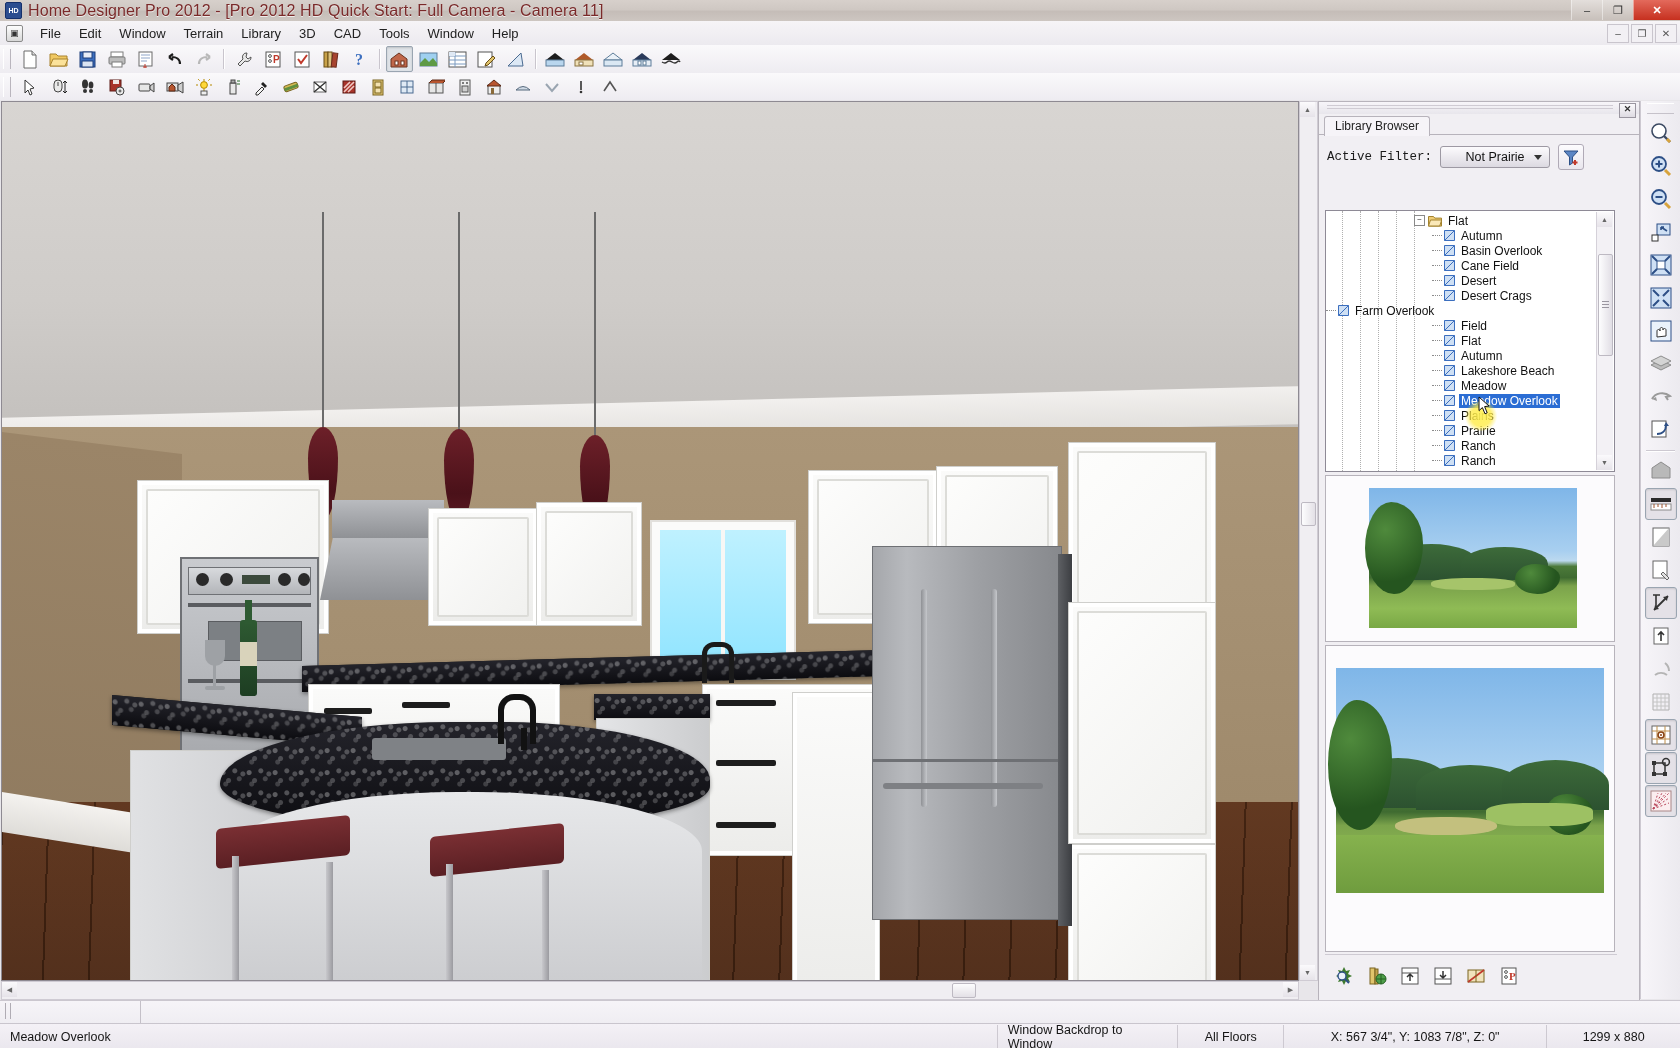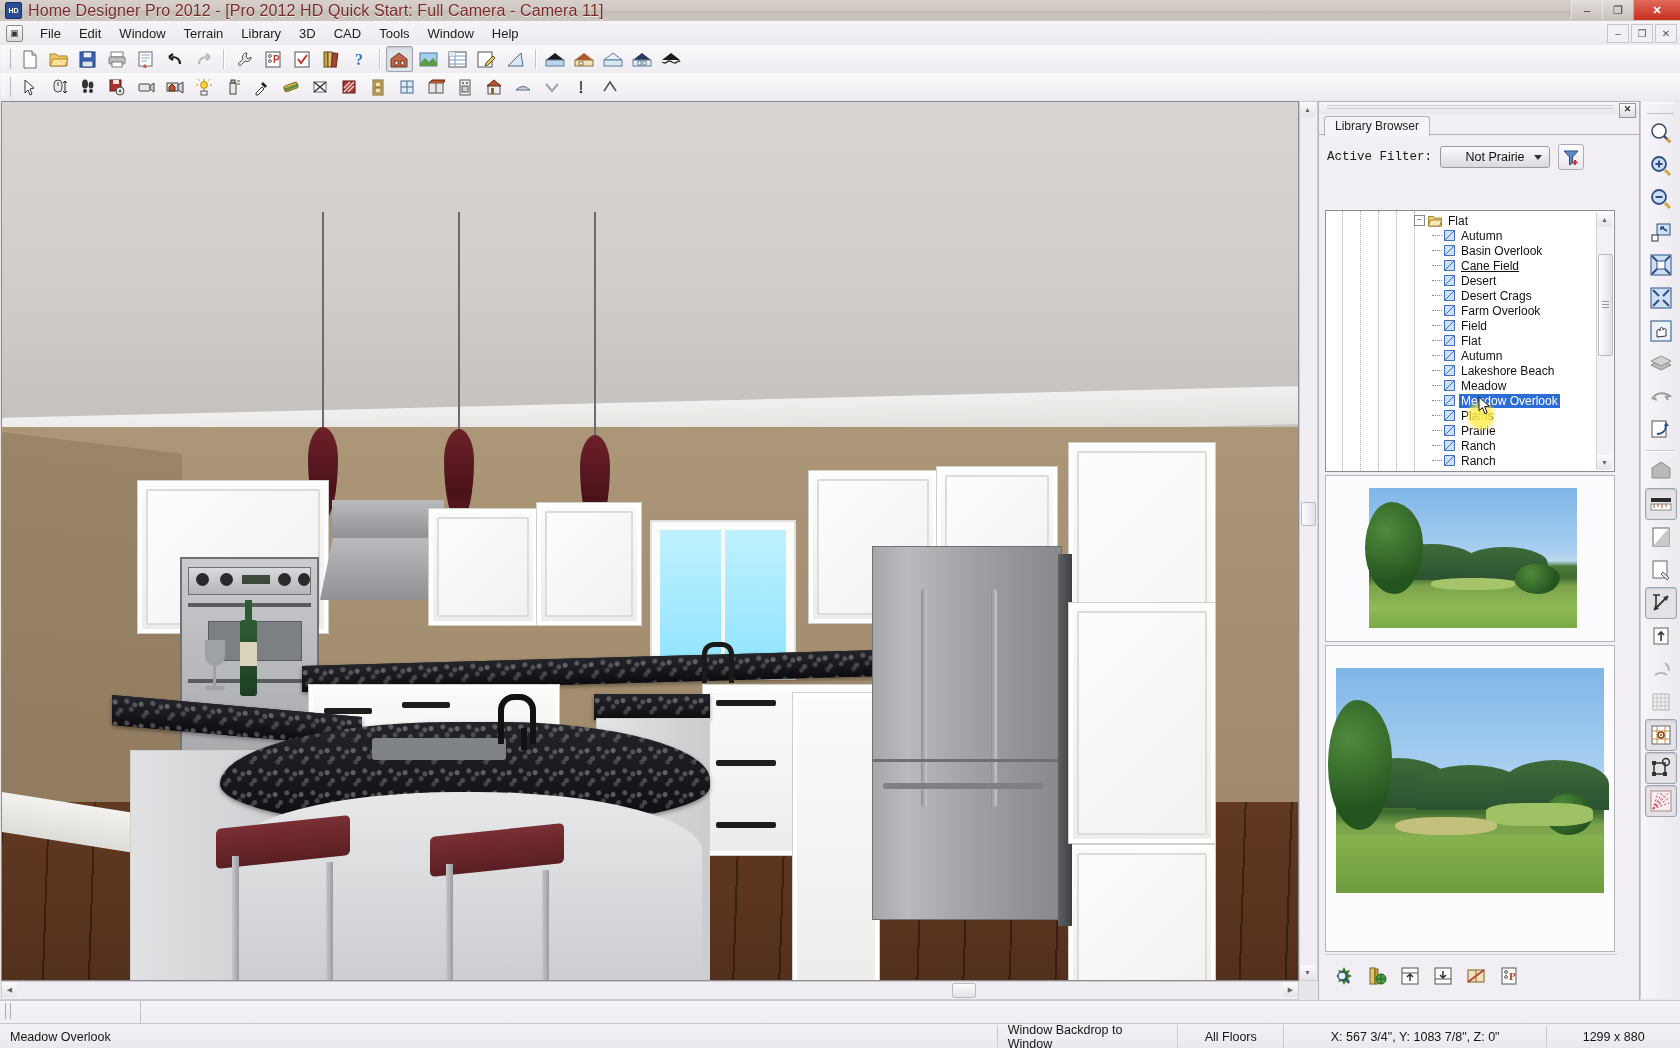--- a/index.html
+++ b/index.html
@@ -789,21 +789,21 @@
             <span class="nm">Autumn</span>
           </div>
           <div class="tnode" style="padding-left:106px;">
             <span class="dashes"></span>
             <svg width="11" height="11" viewBox="0 0 11 11" style="margin-right:4px;">
                 <path d="M0.5 0.5h10v10h-10z" fill="#cfe0f4" stroke="#3c6fbf"></path>
                 <path d="M0.5 10.5L10.5 0.5" stroke="#3c6fbf"></path>
               </svg>
             <span class="nm">Basin Overlook</span>
           </div>
-          <div class="tnode" style="padding-left:106px;text-decoration:underline;">
+          <div class="tnode" style="padding-left:106px;">
             <span class="dashes"></span>
             <svg width="11" height="11" viewBox="0 0 11 11" style="margin-right:4px;">
                 <path d="M0.5 0.5h10v10h-10z" fill="#cfe0f4" stroke="#3c6fbf"></path>
                 <path d="M0.5 10.5L10.5 0.5" stroke="#3c6fbf"></path>
               </svg>
             <span class="nm">Cane Field</span>
           </div>
           <div class="tnode" style="padding-left:106px;">
             <span class="dashes"></span>
             <svg width="11" height="11" viewBox="0 0 11 11" style="margin-right:4px;">
@@ -813,21 +813,21 @@
             <span class="nm">Desert</span>
           </div>
           <div class="tnode" style="padding-left:106px;">
             <span class="dashes"></span>
             <svg width="11" height="11" viewBox="0 0 11 11" style="margin-right:4px;">
                 <path d="M0.5 0.5h10v10h-10z" fill="#cfe0f4" stroke="#3c6fbf"></path>
                 <path d="M0.5 10.5L10.5 0.5" stroke="#3c6fbf"></path>
               </svg>
             <span class="nm">Desert Crags</span>
           </div>
-          <div class="tnode" style="padding-left:106px;">
+          <div class="tnode" style="">
             <span class="dashes"></span>
             <svg width="11" height="11" viewBox="0 0 11 11" style="margin-right:4px;">
                 <path d="M0.5 0.5h10v10h-10z" fill="#cfe0f4" stroke="#3c6fbf"></path>
                 <path d="M0.5 10.5L10.5 0.5" stroke="#3c6fbf"></path>
               </svg>
             <span class="nm">Farm Overlook</span>
           </div>
           <div class="tnode" style="padding-left:106px;">
             <span class="dashes"></span>
             <svg width="11" height="11" viewBox="0 0 11 11" style="margin-right:4px;">

